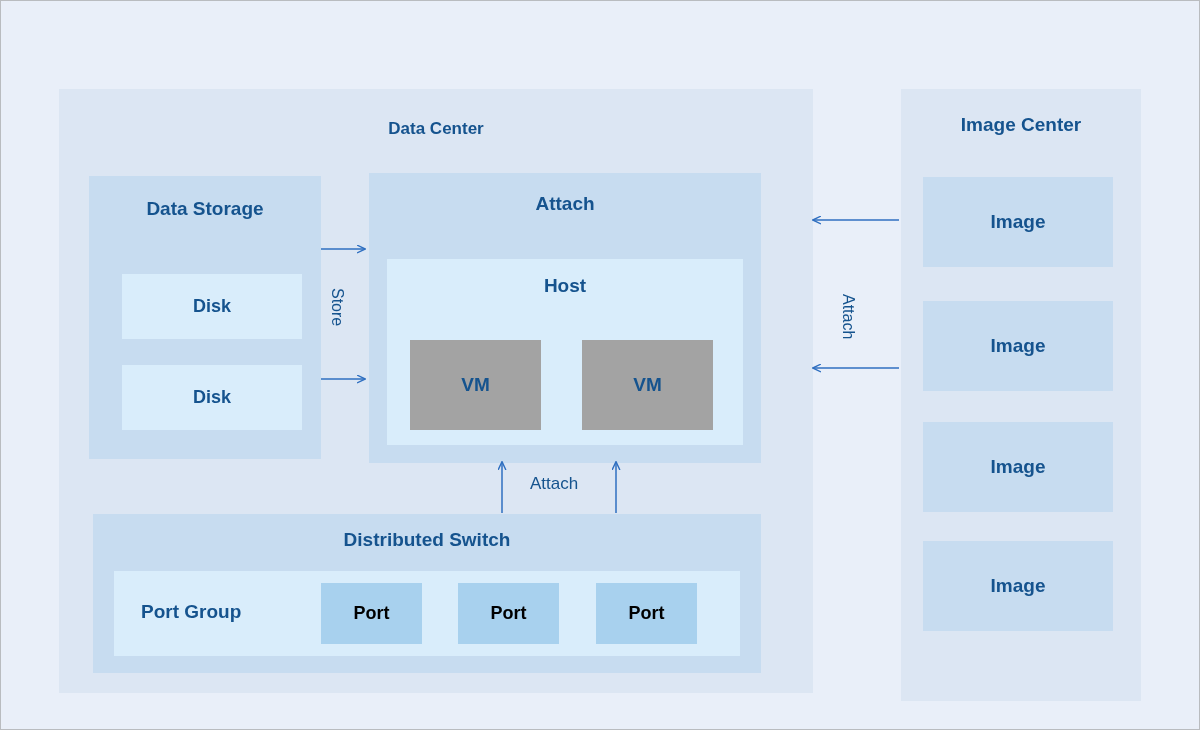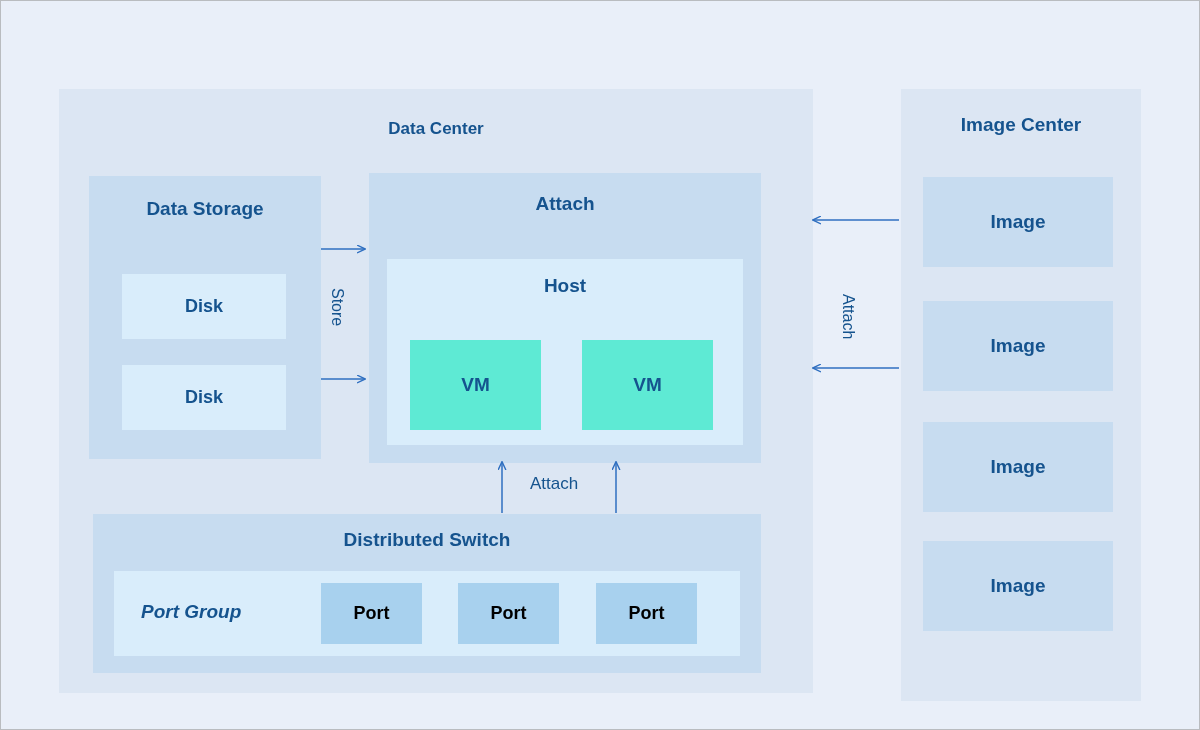--- a/index.html
+++ b/index.html
@@ -64,21 +64,21 @@
   }
   #ds-title {
     left: 88px; top: 197px;
     width: 232px; text-align: center;
     font-size: 19px;
   }
 
   .disk {
     background: #d9edfb;
     left: 121px;
-    width: 164px;
+    width: 180px;
     height: 65px;
     display: flex;
     align-items: center;
     justify-content: center;
     color: #15538e;
     font-weight: bold;
     font-size: 18px;
   }
   #disk0 { top: 273px; }
   #disk1 { top: 364px; }
@@ -103,21 +103,21 @@
     left: 386px; top: 274px;
     width: 356px; text-align: center;
     font-size: 19px;
   }
 
   .vm {
     position: absolute;
     top: 339px;
     width: 131px;
     height: 90px;
-    background: #5eead4;
+    background: #a3a3a3;
     display: flex;
     align-items: center;
     justify-content: center;
     color: #15538e;
     font-weight: bold;
     font-size: 19px;
   }
   #vm0 { left: 409px; }
   #vm1 { left: 581px; }
 
@@ -133,21 +133,20 @@
   }
 
   #portgroup {
     left: 113px; top: 570px;
     width: 626px; height: 85px;
     background: #d9edfb;
   }
   #pg-label {
     left: 140px; top: 600px;
     font-size: 19px;
-    font-style: italic;
   }
   .port {
     position: absolute;
     top: 582px;
     width: 101px;
     height: 61px;
     background: #a8d1ee;
     display: flex;
     align-items: center;
     justify-content: center;

